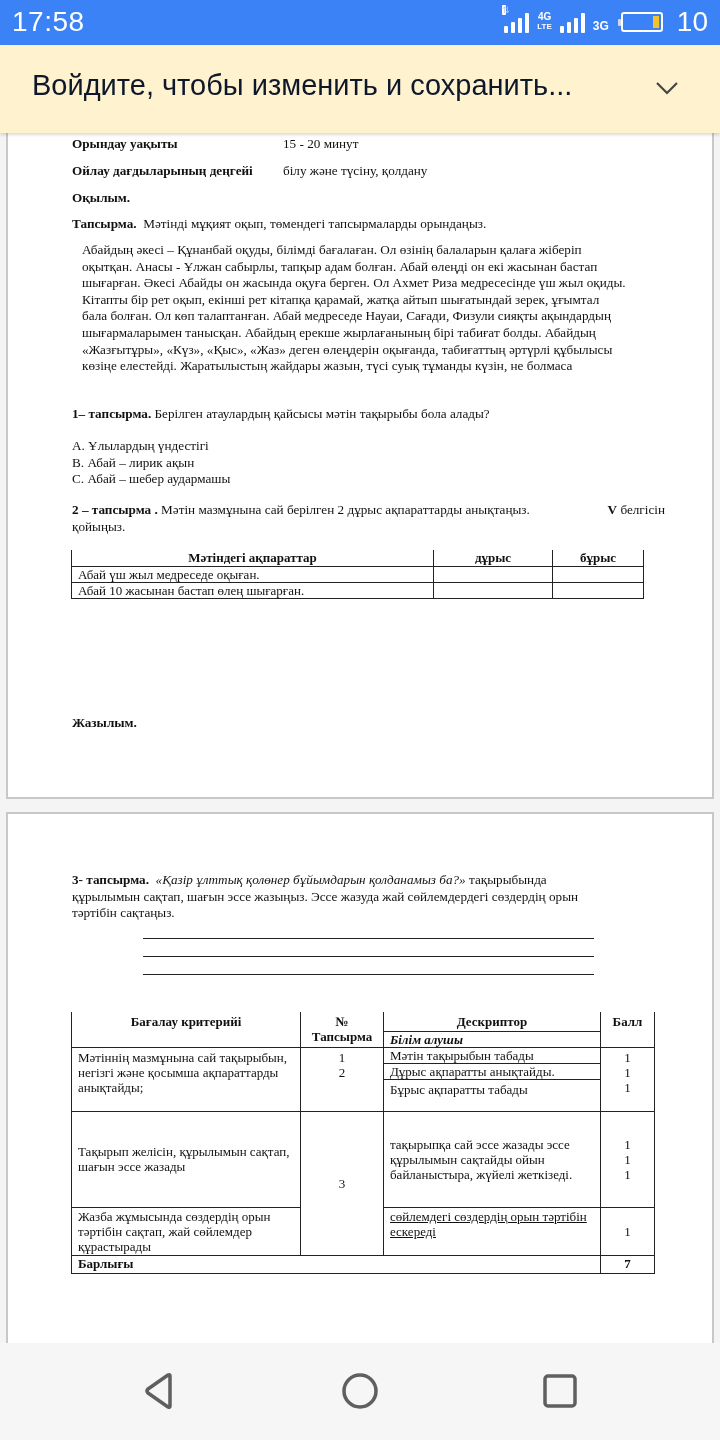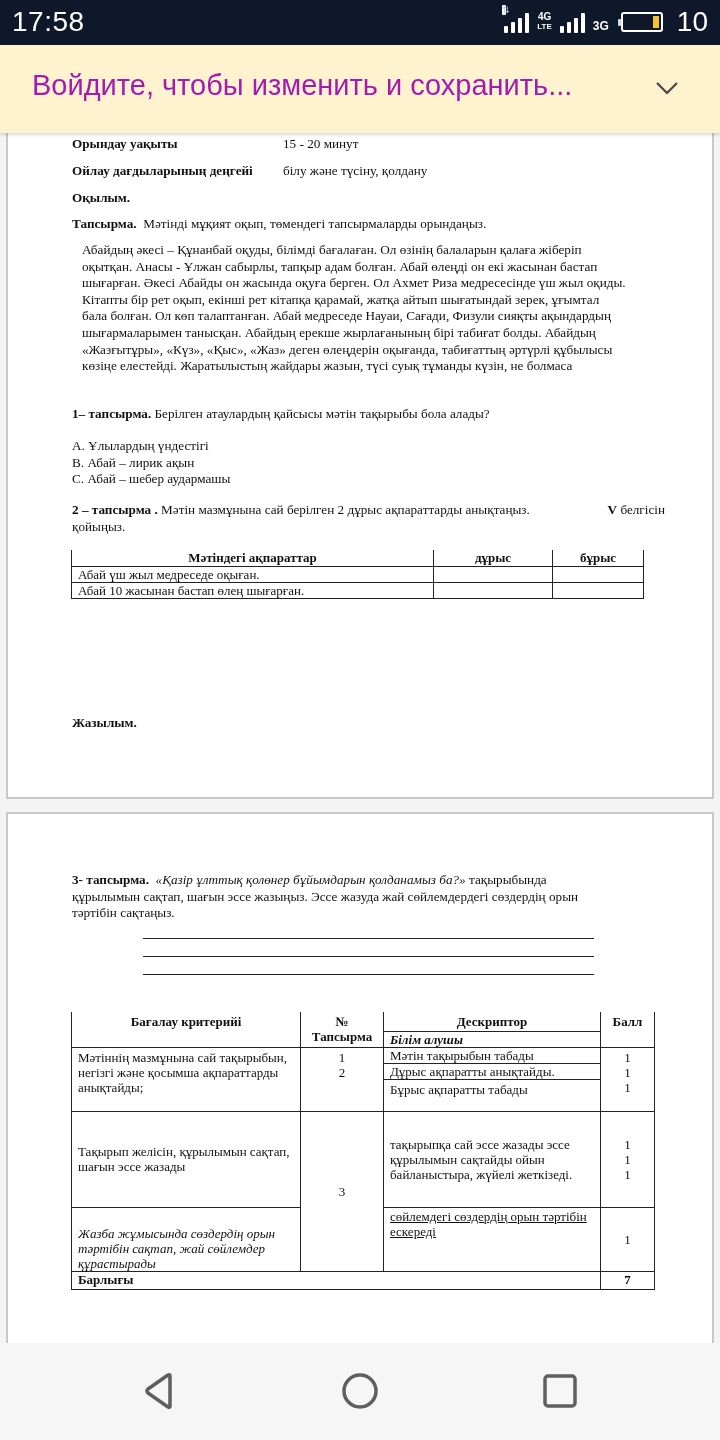--- a/index.html
+++ b/index.html
@@ -1,33 +1,33 @@
 <!DOCTYPE html>
 <html><head>
 <meta charset="utf-8">
 <style>
   * { box-sizing: border-box; margin: 0; padding: 0; }
   html, body { width: 720px; height: 1440px; overflow: hidden; background: #f4f4f4; }
   body { position: relative; font-family: "Liberation Serif", serif; color: #111; }
 
-  .statusbar { position: absolute; left: 0; top: 0; width: 720px; height: 45px; background: #0f172a; color: #fff; font-family: "Liberation Sans", sans-serif; }
+  .statusbar { position: absolute; left: 0; top: 0; width: 720px; height: 45px; background: #3b82f6; color: #fff; font-family: "Liberation Sans", sans-serif; }
   .statusbar .time { position: absolute; left: 12px; top: 6px; font-size: 28px; letter-spacing: 0.5px; }
   .statusbar .icons { position: absolute; right: 12px; top: 6px; display: flex; align-items: center; gap: 8px; height: 32px; }
   .sig { display: flex; align-items: flex-end; gap: 3px; height: 22px; position: relative; }
   .sig i { display: block; width: 4px; background: #fff; border-radius: 1px; }
   .sig .arrows { position: absolute; left: -2px; top: -6px; font-size: 9px; color: #b9c8e6; font-style: normal; }
   .net { font-size: 10px; font-weight: bold; line-height: 10px; text-align: center; }
   .net3g { font-size: 12px; font-weight: bold; margin-top: 8px; }
   .battery { width: 42px; height: 20px; border: 2px solid #fff; border-radius: 3px; position: relative; margin-left: 4px; }
   .battery::before { content: ""; position: absolute; left: -5px; top: 5px; width: 3px; height: 7px; background: #cfd8ea; border-radius: 1px; }
   .battery .lvl { position: absolute; right: 2px; top: 2px; width: 6px; height: 12px; background: #f2c32b; }
   .batt-num { font-size: 28px; margin-left: 6px; }
 
   .banner { position: absolute; left: 0; top: 45px; width: 720px; height: 88px; background: #fff2cf; box-shadow: 0 2px 3px rgba(0,0,0,0.15); z-index: 3; font-family: "Liberation Sans", sans-serif; }
-  .banner .msg { position: absolute; left: 32px; top: 24px; font-size: 29px; color: #a21caf; }
+  .banner .msg { position: absolute; left: 32px; top: 24px; font-size: 29px; color: #0f172a; }
   .banner .chev { position: absolute; right: 40px; top: 30px; width: 26px; height: 26px; }
 
   .page { position: absolute; left: 6px; width: 708px; background: #fff; border: 2px solid #c8c8c8; }
   .page1 { top: 125px; height: 674px; border-top: none; }
   .page2 { top: 812px; height: 540px; border-bottom: none; }
 
   .doc { position: absolute; font-size: 13.2px; line-height: 16.6px; }
   .b { font-weight: bold; }
   .it { font-style: italic; }
 
@@ -186,21 +186,21 @@
     <td style="height:96px;vertical-align:middle;">Тақырып желісін, құрылымын сақтап, шағын эссе жазады</td>
     <td rowspan="2" style="text-align:center;vertical-align:middle;">3</td>
     <td style="vertical-align:middle;">тақырыпқа сай эссе жазады эссе құрылымын сақтайды ойын байланыстыра, жүйелі жеткізеді.</td>
     <td style="text-align:center;vertical-align:middle;">
       <div>1</div>
       <div>1</div>
       <div>1</div>
     </td>
   </tr>
   <tr>
-    <td style="height:48px;padding-top:18px;font-style:italic;">Жазба жұмысында сөздердің орын тәртібін  сақтап, жай сөйлемдер құрастырады</td>
+    <td style="height:48px;padding-top:1px;">Жазба жұмысында сөздердің орын тәртібін  сақтап, жай сөйлемдер құрастырады</td>
     <td style="padding-top:1px;text-decoration:underline;">сөйлемдегі сөздердің орын тәртібін ескереді</td>
     <td style="text-align:center;vertical-align:middle;">1</td>
   </tr>
   <tr>
     <td colspan="3" class="b" style="height:18px;">Барлығы</td>
     <td class="b" style="text-align:center;">7</td>
   </tr>
 </tbody>
   </table>
 

